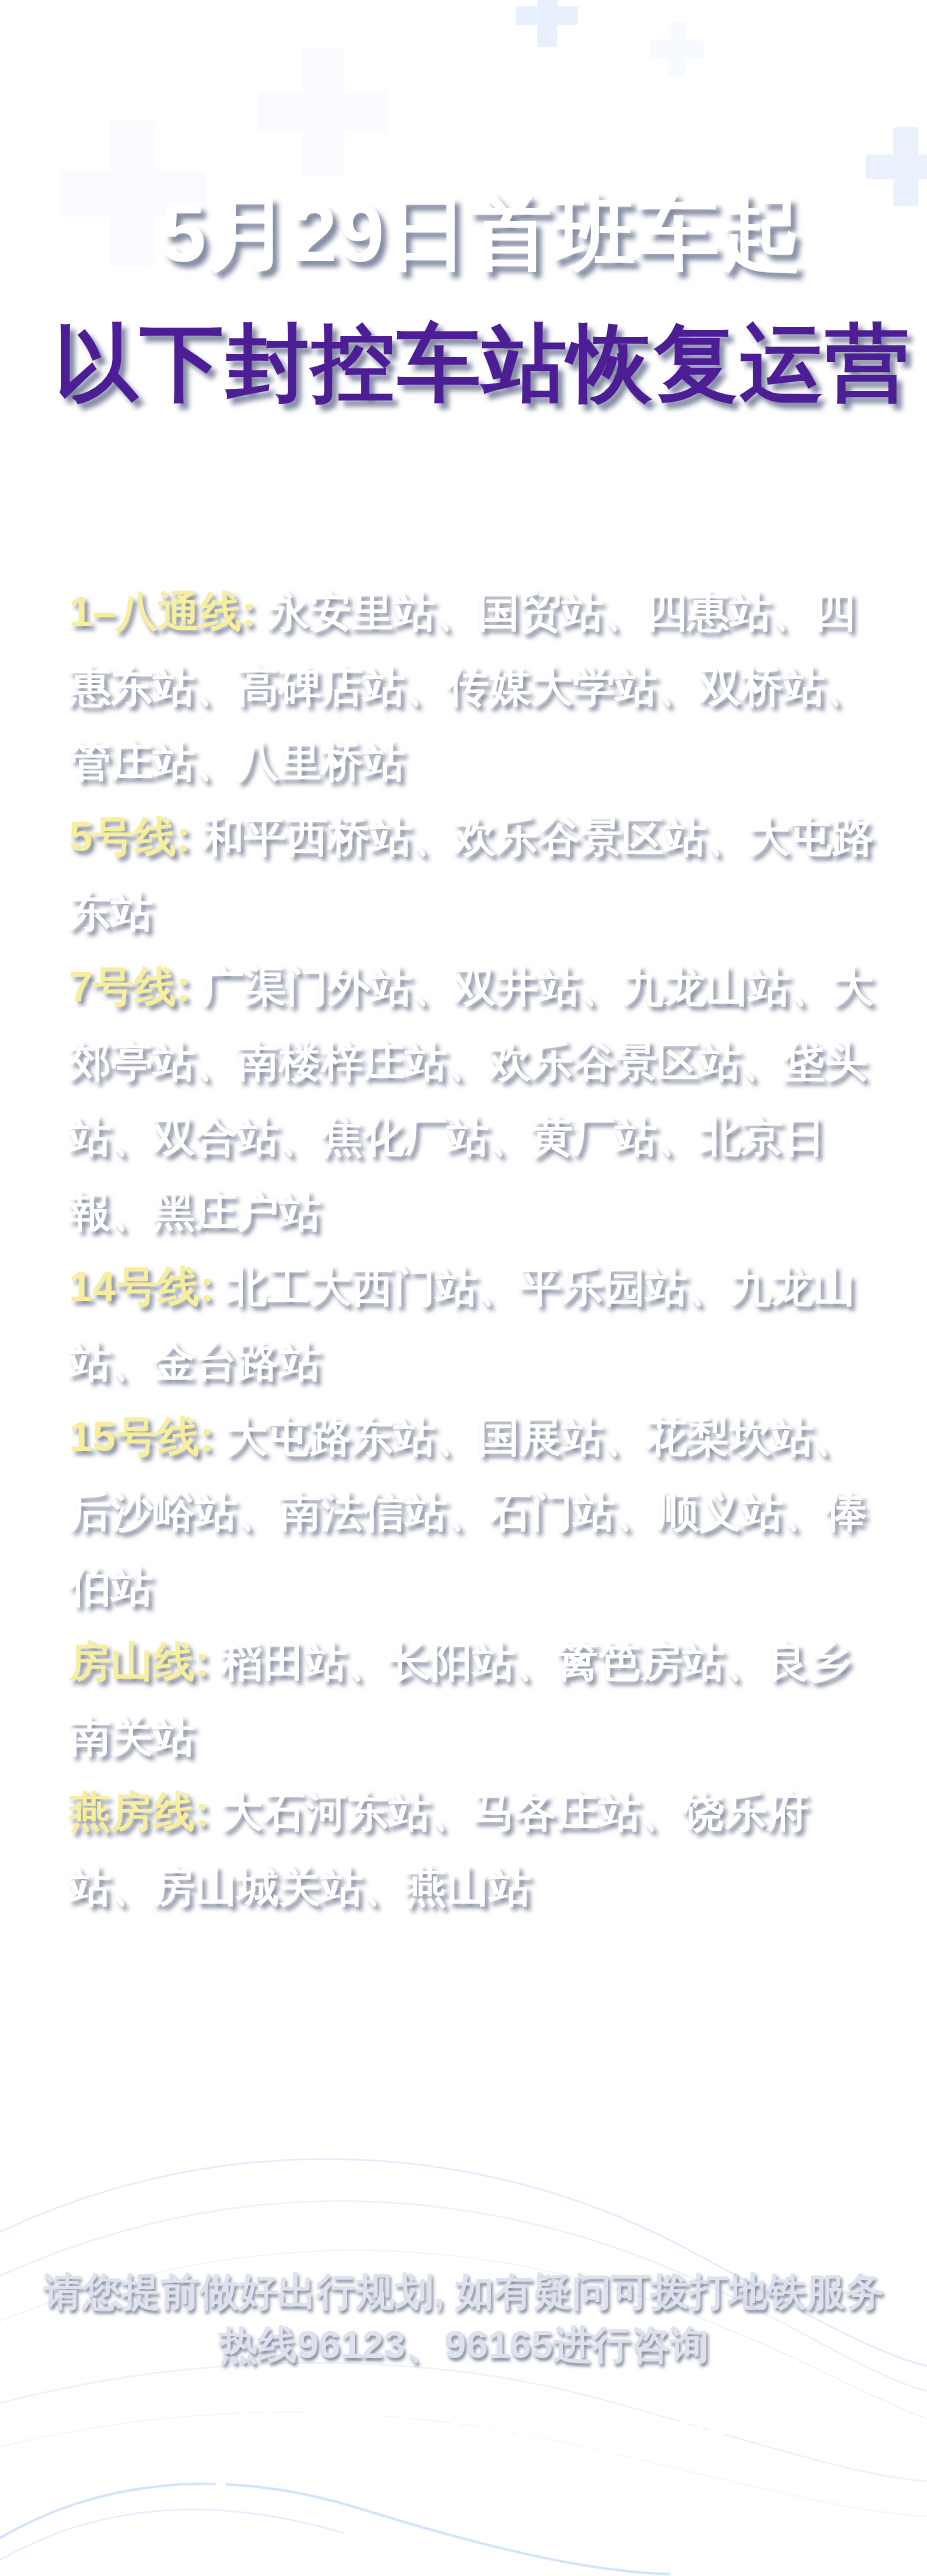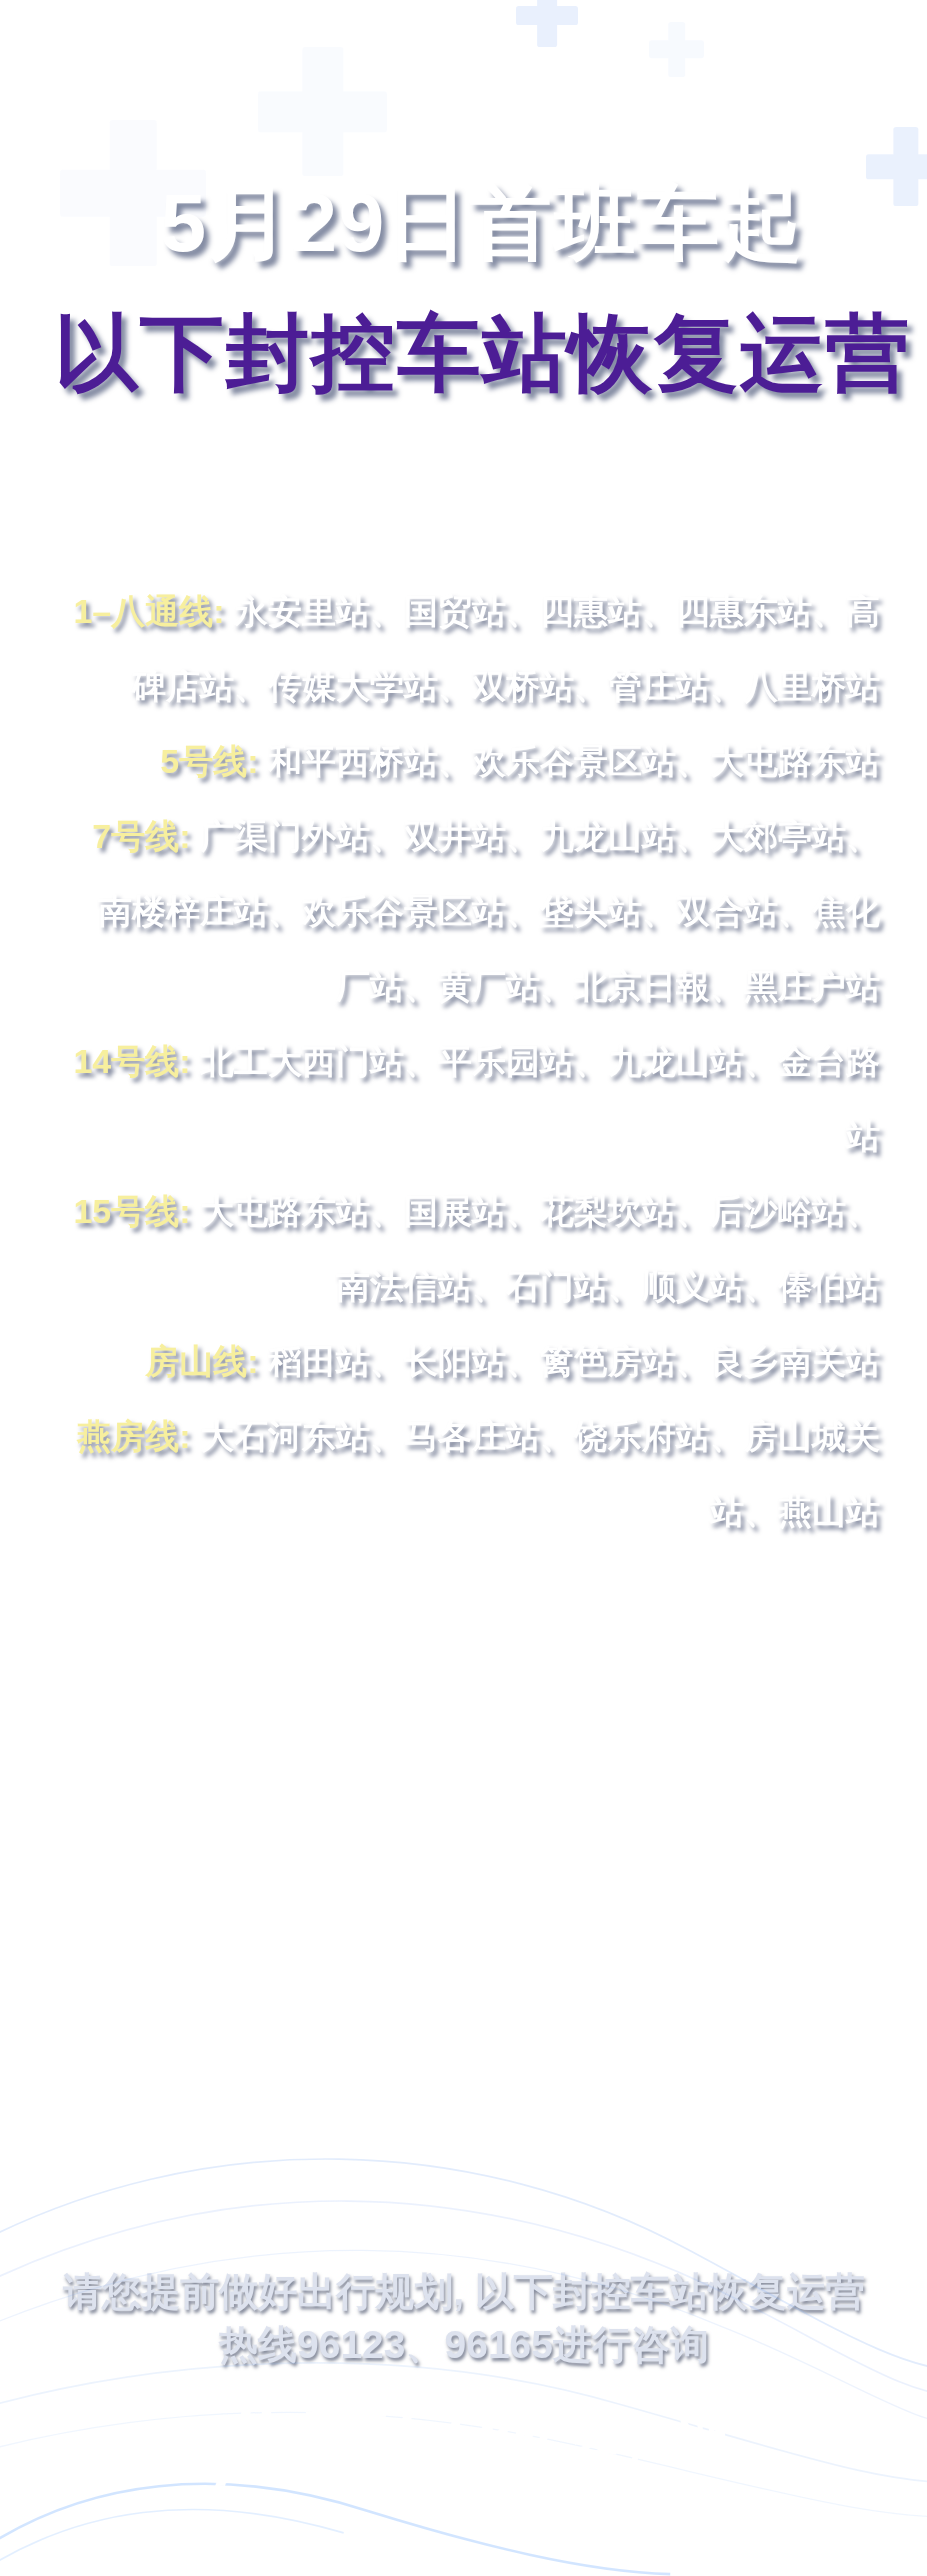--- a/index.html
+++ b/index.html
@@ -36,46 +36,46 @@
   
   .plus { position: absolute; }
   .plus::before, .plus::after {
     content: ""; position: absolute; background: #bcd2fb; border-radius: 2.6px;
   }
   .plus::before { left: 50%; top: 0; width: 32%; height: 100%; transform: translateX(-50%); }
   .plus::after  { top: 50%; left: 0; height: 32%; width: 100%; transform: translateY(-50%); }
 
   .title-block {
     position: absolute;
-    top: 157px; left: 0; right: 0;
+    top: 167px; left: 0; right: 0;
     text-align: center;
     font-weight: 900;
     letter-spacing: 1.7px;
     padding-left: 37px;
   }
   .title-line {
     font-size: 82px;
     line-height: 131px;
     color: #ffffff;
     text-shadow: 5.2px 6px 5.2px rgba(10, 26, 72, 0.5);
   }
   .title-line.accent {
     color: #4c1d95;
     font-size: 84px;
   }
 
   .station-list {
     position: absolute;
     top: 574px; left: 69px; right: 48px;
     color: #ffffff;
-    font-size: 34px;
+    font-size: 42px;
     line-height: 75px;
     font-weight: 900;
     text-shadow: 3.4px 4.3px 4.3px rgba(8, 22, 64, 0.5);
-    text-align: right;
+    text-align: left;
   }
   .station-list p { margin: 0; }
   .line-label { color: #f7ef9e; }
 
   .notice {
     position: absolute;
     top: 2265px; left: 34px; right: 34px;
     text-align: center;
     color: #dde2ee;
     font-size: 39px;
@@ -148,21 +148,21 @@
 
     <p><span class="line-label">15号线: </span><span>大屯路东站、国展站、花梨坎站、后沙峪站、南法信站、石门站、顺义站、俸伯站</span></p>
 
 
     <p><span class="line-label">房山线: </span><span>稻田站、长阳站、篱笆房站、良乡南关站</span></p>
 
     <p><span class="line-label">燕房线: </span><span>大石河东站、马各庄站、饶乐府站、房山城关站、燕山站</span></p>
   </div>
 
   <div class="notice">
-    <div>请您提前做好出行规划, 以下封控车站恢复运营</div>
+    <div>请您提前做好出行规划, 如有疑问可拨打地铁服务</div>
     <div>热线96123、96165进行咨询</div>
   </div>
 
   <svg class="waves" viewBox="0 0 1080 620">
     <path d="M -40 240 C 240 90, 560 110, 800 240 C 950 320, 1060 390, 1130 380" fill="none" stroke="#6f9ef0" stroke-width="2" opacity="0.20"></path>
     <path d="M -40 290 C 260 140, 560 160, 820 280 C 960 345, 1060 420, 1130 410" fill="none" stroke="#6f9ef0" stroke-width="2" opacity="0.14"></path>
     <path d="M -40 340 C 280 200, 580 220, 840 330 C 980 385, 1070 450, 1130 445" fill="none" stroke="#6f9ef0" stroke-width="1.5" opacity="0.12"></path>
     <path d="M -40 430 C 200 360, 480 350, 720 420 C 900 470, 1040 520, 1130 510" fill="none" stroke="#86b2f5" stroke-width="2" opacity="0.16"></path>
     <path d="M -40 480 C 180 420, 420 410, 680 470 C 880 515, 1030 560, 1130 550" fill="none" stroke="#86b2f5" stroke-width="1.5" opacity="0.12"></path>
     <path d="M -30 595 C 100 505, 260 490, 430 545 C 560 585, 680 615, 780 618" fill="none" stroke="#9cc6ff" stroke-width="3" opacity="0.45"></path>

